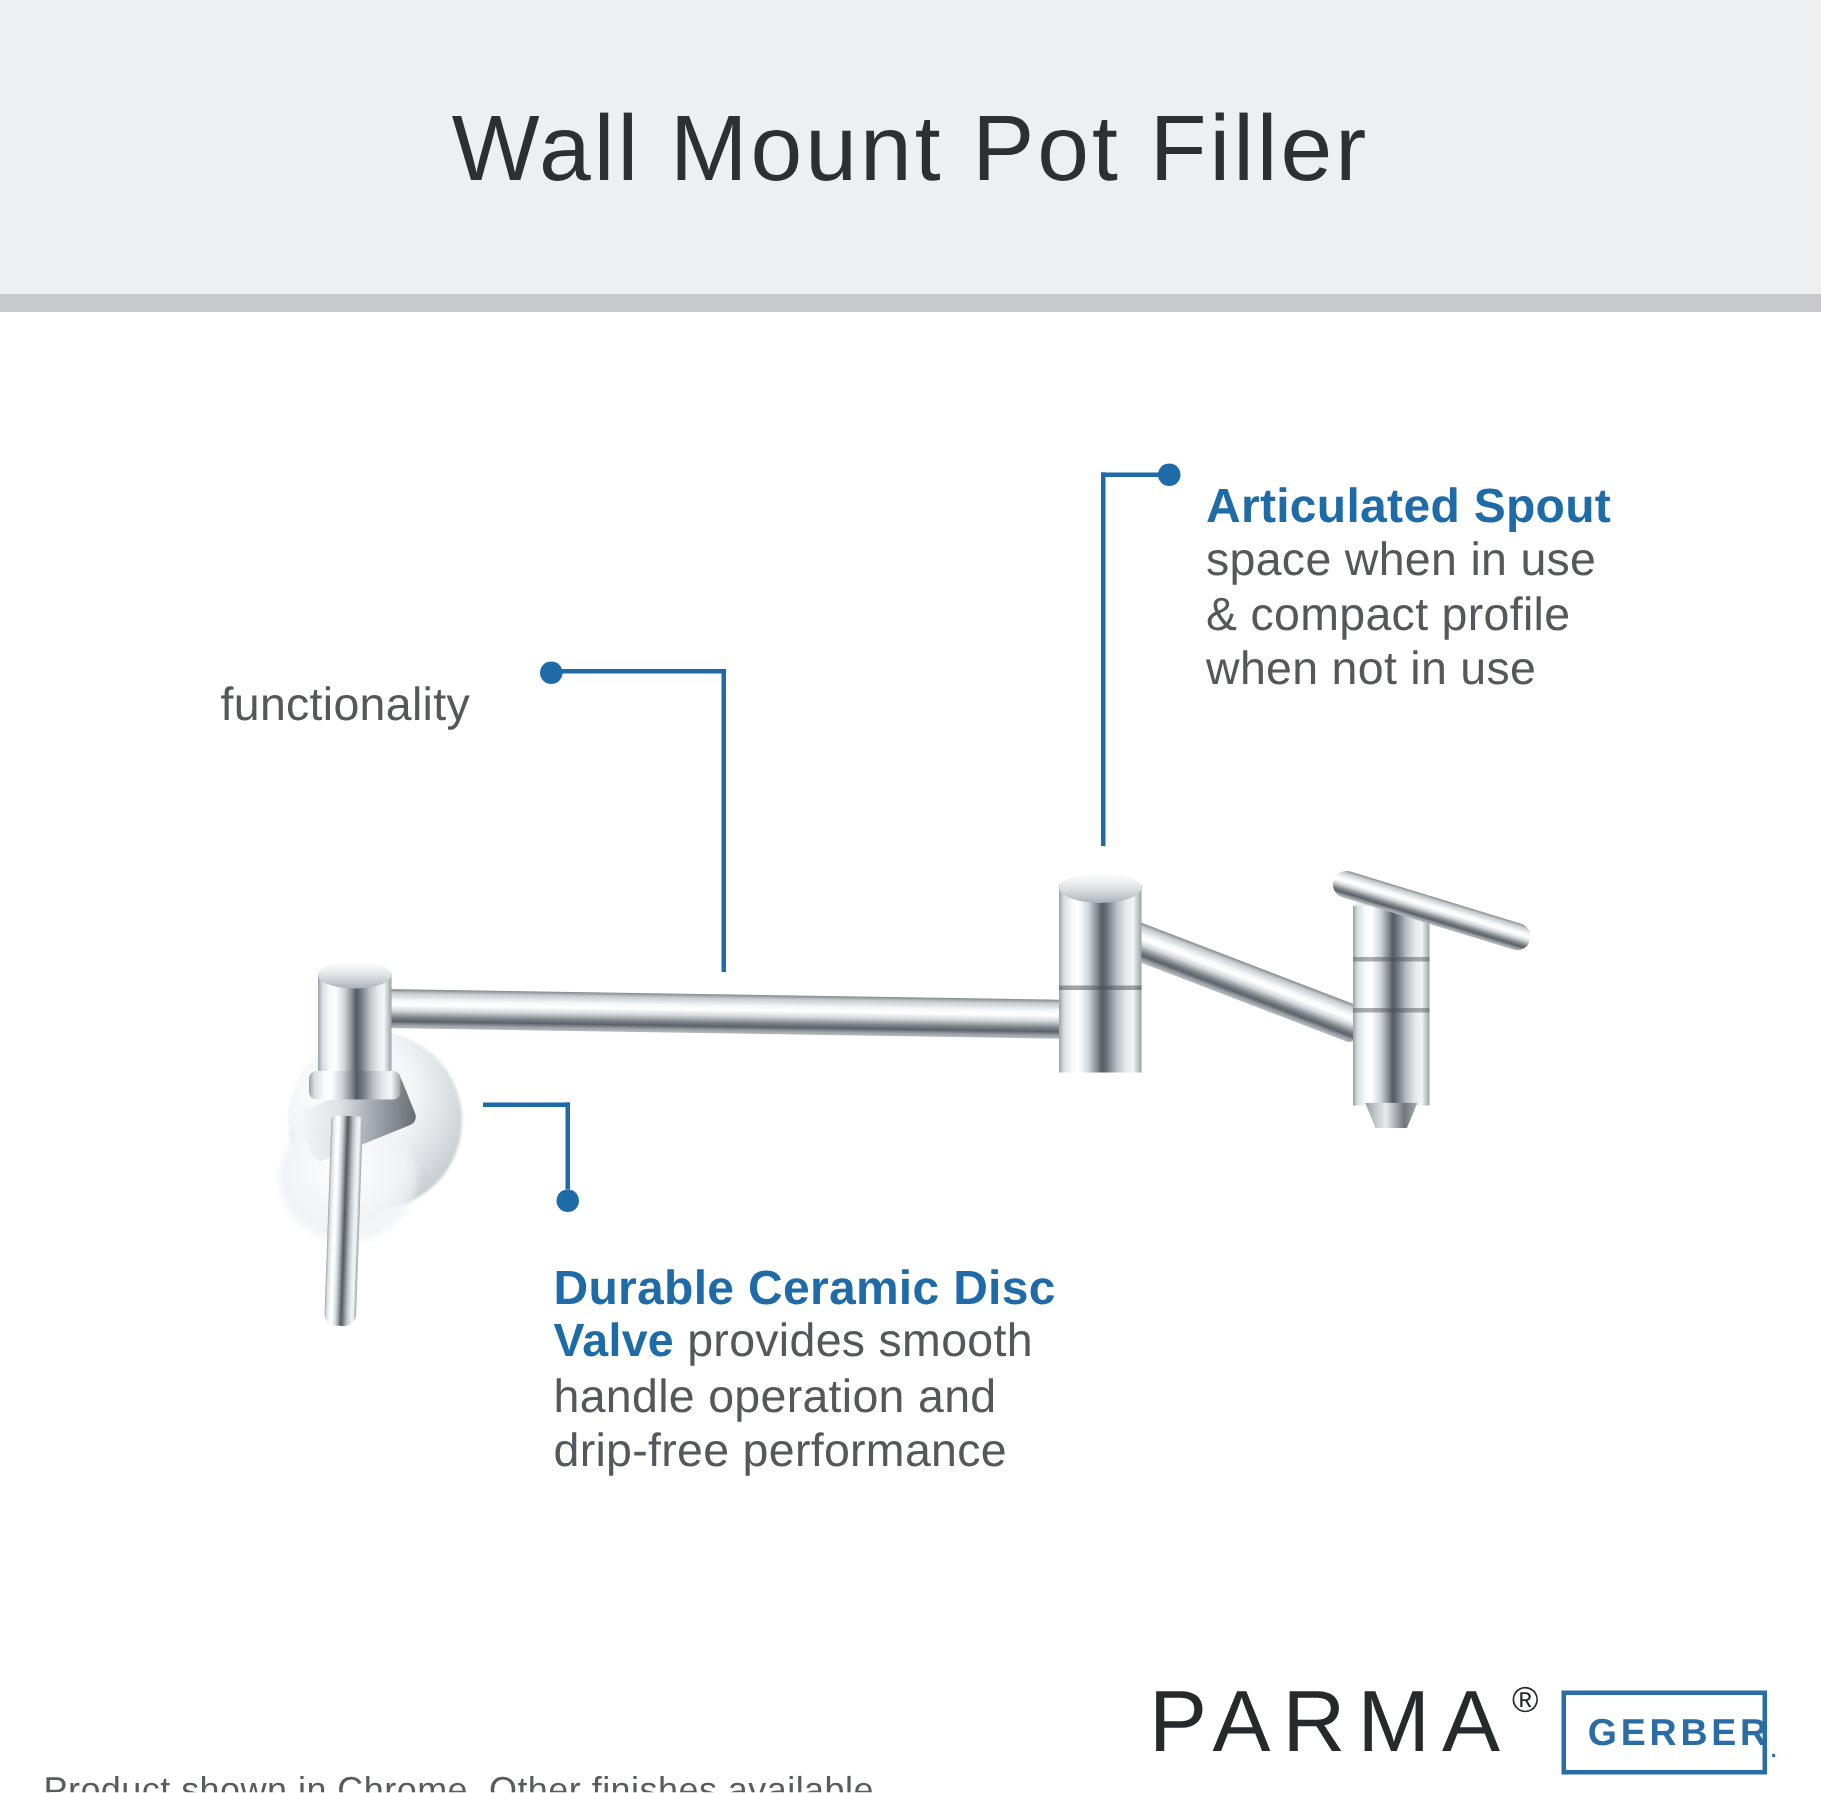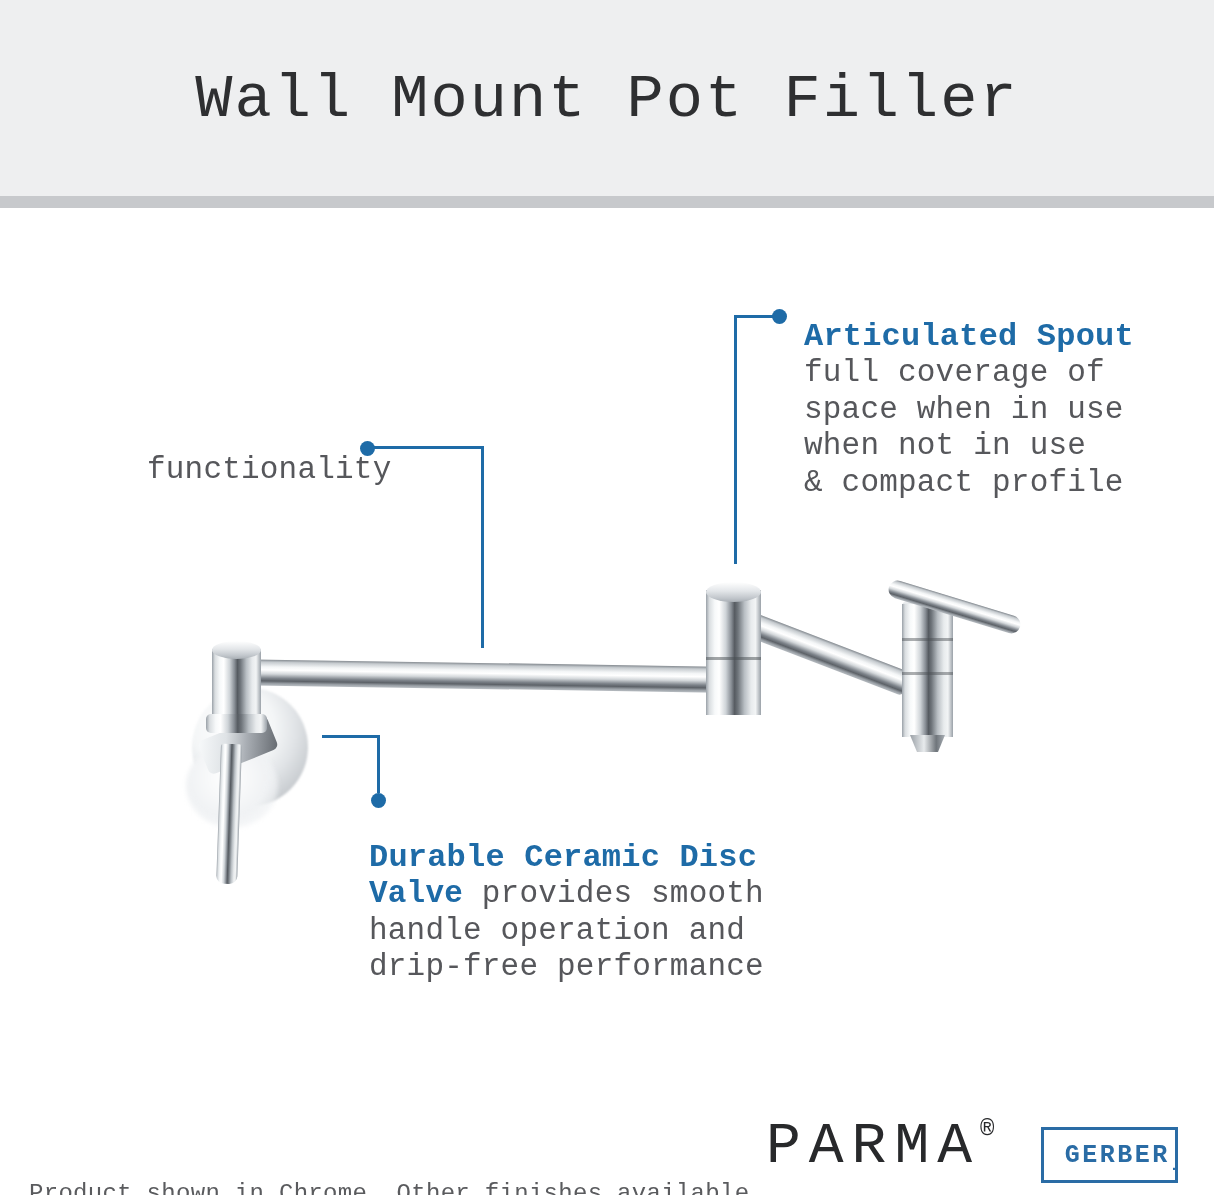--- a/index.html
+++ b/index.html
@@ -7,21 +7,21 @@
     --gray-text:#56575B;
     --title:#2E2F31;
     --banner:#EEEFF0;
     --divider:#C7C9CC;
     --cyl:linear-gradient(90deg,#9aa1a8 0%,#d9dde0 6%,#f7f9fa 16%,#ffffff 24%,#cfd4d8 36%,#888e95 46%,#565b61 52%,#6f757b 58%,#b9bfc4 70%,#e8ebed 82%,#f2f4f5 90%,#9aa1a8 100%);
     --tube:linear-gradient(180deg,#83898f 0%,#c6cbcf 10%,#f4f6f7 28%,#ffffff 40%,#d4d8db 55%,#7d838a 72%,#5d6268 82%,#9ba1a7 92%,#b7bcc1 100%);
     --cap:linear-gradient(180deg,#ffffff 0%,#e3e6e9 45%,#c2c7cc 80%,#aab0b6 100%);
   }
   html,body{margin:0;padding:0;}
   body{font-family:"Liberation Sans",sans-serif;background:#ffffff;}
-  .canvas{position:relative;width:1214px;height:1195px;background:#ffffff;overflow:hidden;font-family:Liberation Mono, monospace;}
+  .canvas{position:relative;width:1214px;height:1195px;background:#ffffff;overflow:hidden;}
 
   .banner{position:absolute;left:0;top:0;width:1214px;height:196px;background:var(--banner);}
   .banner h1{margin:0;position:absolute;left:0;top:64px;width:100%;text-align:center;
     font-size:62px;font-weight:300;letter-spacing:2px;color:var(--title);}
   .divider{position:absolute;left:0;top:196px;width:1214px;height:12px;background:var(--divider);}
 
   .abs{position:absolute;}
 
   
   .escutcheon{left:192px;top:688px;width:116px;height:118px;border-radius:50%;
@@ -104,24 +104,23 @@
     <div class="abs aerator-tip"></div>
     <div class="abs head-handle"></div>
   </div>
 
   <div>
     <div class="abs cl-line" style="left:734px;top:315px;width:46px;height:3px;"></div>
     <div class="abs cl-line" style="left:734px;top:315px;width:3px;height:249px;"></div>
     <div class="abs cl-dot" style="left:772px;top:309px;"></div>
     <div class="abs callout-text" style="left:804px;top:297px;">
       <div class="callout-heading">Articulated Spout</div>
-      <div class="callout-body">full coverage of</div>
       <div class="callout-body">space when in use</div>
+      <div class="callout-body">&amp; compact profile</div>
       <div class="callout-body">when not in use</div>
-      <div class="callout-body">&amp; compact profile</div>
     </div>
   </div>
 
   <div>
     <div class="abs cl-dot" style="left:360px;top:441px;"></div>
     <div class="abs cl-line" style="left:374px;top:446px;width:110px;height:3px;"></div>
     <div class="abs cl-line" style="left:481px;top:446px;width:3px;height:202px;"></div>
     <div class="abs callout-text" style="left:147px;top:430px;">
       <div class="callout-body">functionality</div>
     </div>

